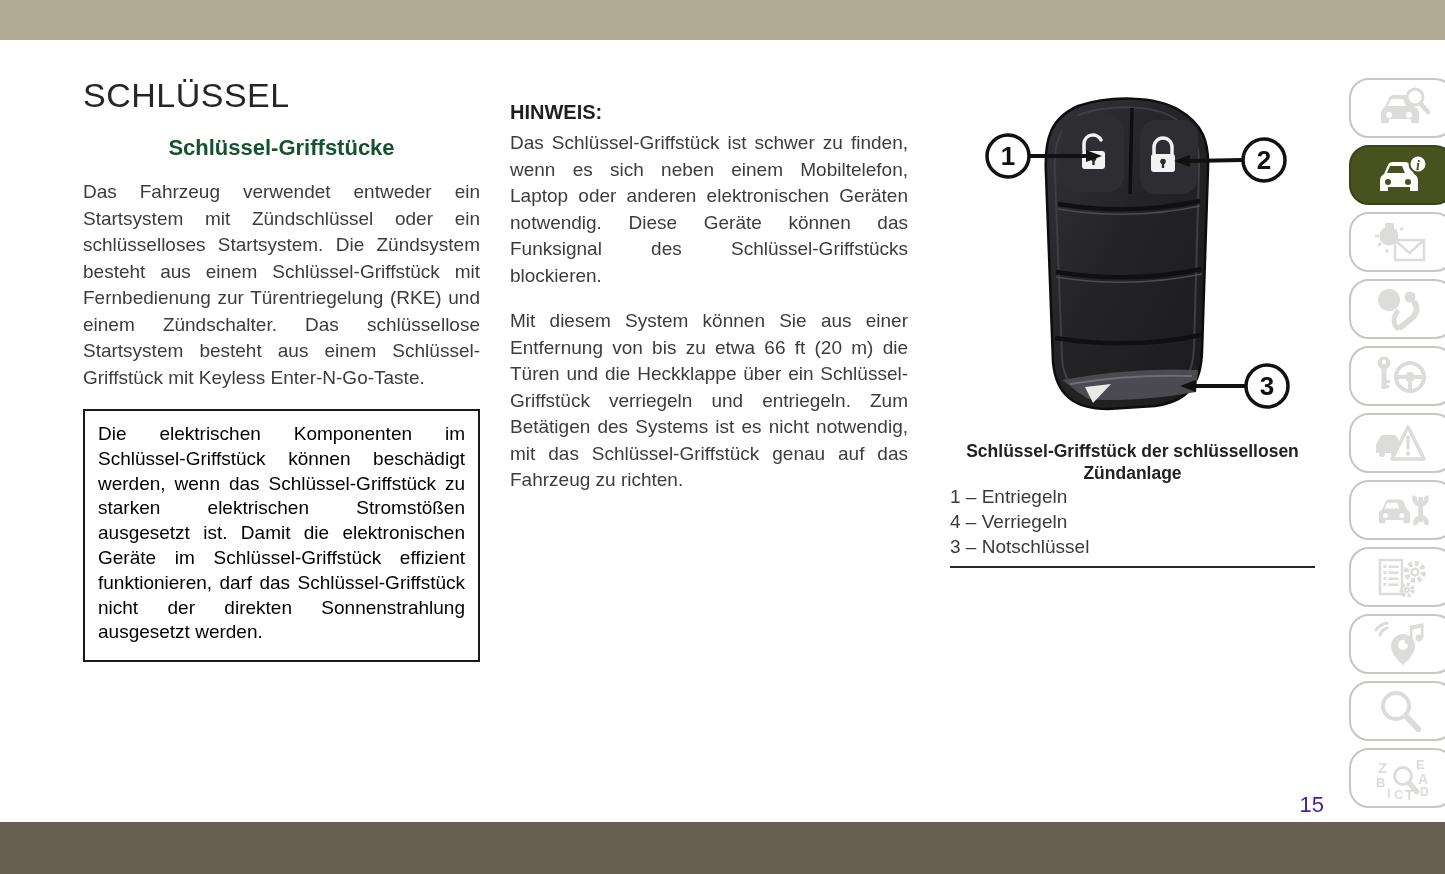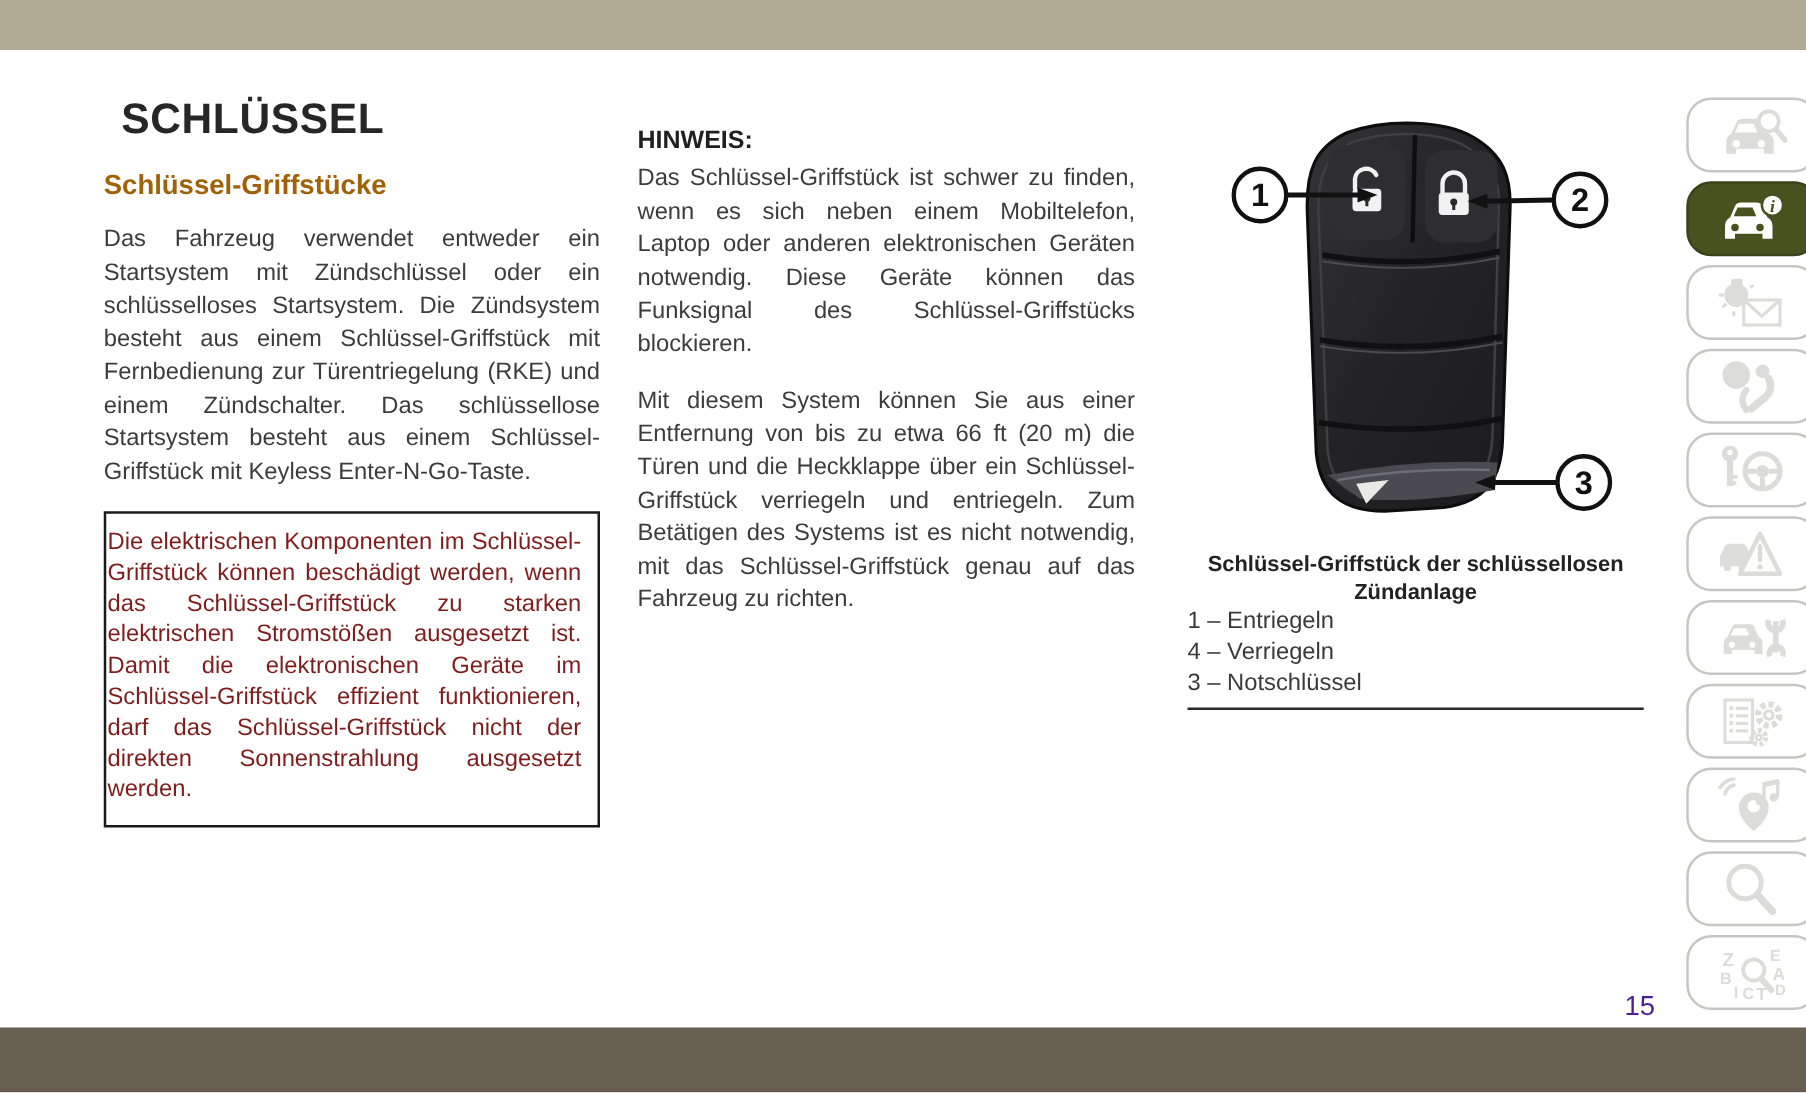--- a/index.html
+++ b/index.html
@@ -3,27 +3,27 @@
 <meta charset="utf-8">
 <style>
   html,body{margin:0;padding:0;background:#e9e9e9;}
   .page{position:relative;width:1445px;height:874px;background:#ffffff;overflow:hidden;
         font-family:"Liberation Sans",sans-serif;color:#3c3c3c;}
   .top-bar{position:absolute;left:0;top:0;width:1445px;height:40px;background:#b2ab95;}
   .bottom-bar{position:absolute;left:0;top:822px;width:1445px;height:52px;background:#675e51;}
 
   
   .col-left{position:absolute;left:83px;top:72px;width:397px;}
-  .h1{font-size:34px;font-weight:700;letter-spacing:.5px;color:#262626;margin:6px 0 0 14px;line-height:1;}
-  .h2{font-size:22px;font-weight:700;color:#a16207;margin:25px 0 0 0;line-height:1;}
+  .h1{font-size:34px;font-weight:400;letter-spacing:.5px;color:#262626;margin:6px 0 0 0;line-height:1;}
+  .h2{font-size:22px;font-weight:700;color:#14532d;margin:25px 0 0 0;line-height:1;text-align:center;}
   .para{font-size:19px;line-height:26.5px;text-align:justify;margin:20px 0 0 0;color:#3c3c3c;}
   .warning-box{margin-top:18px;border:2.5px solid #1a1a1a;}
   .warning-title{font-size:21px;font-weight:700;color:#1f1f1f;text-align:center;
                  padding:5px 0 6px 0;border-bottom:2.5px solid #1a1a1a;}
-  .warning-body{font-size:19px;line-height:24.8px;text-align:justify;padding:11px 13px 15px 1px;color:#7f1d1d;}
+  .warning-body{font-size:19px;line-height:24.8px;text-align:justify;padding:11px 13px 15px 13px;color:#000000;}
 
   
   .col-mid{position:absolute;left:510px;top:76px;width:398px;margin-top:25px;}
   .note-label{font-size:20px;font-weight:700;color:#1f1f1f;line-height:1.1;}
   .col-mid .para{margin-top:7px;}
   .col-mid .para2{margin-top:19px;}
 
   
   .figure{position:absolute;left:950px;top:90px;width:365px;}
   .fob-svg{display:block;}

